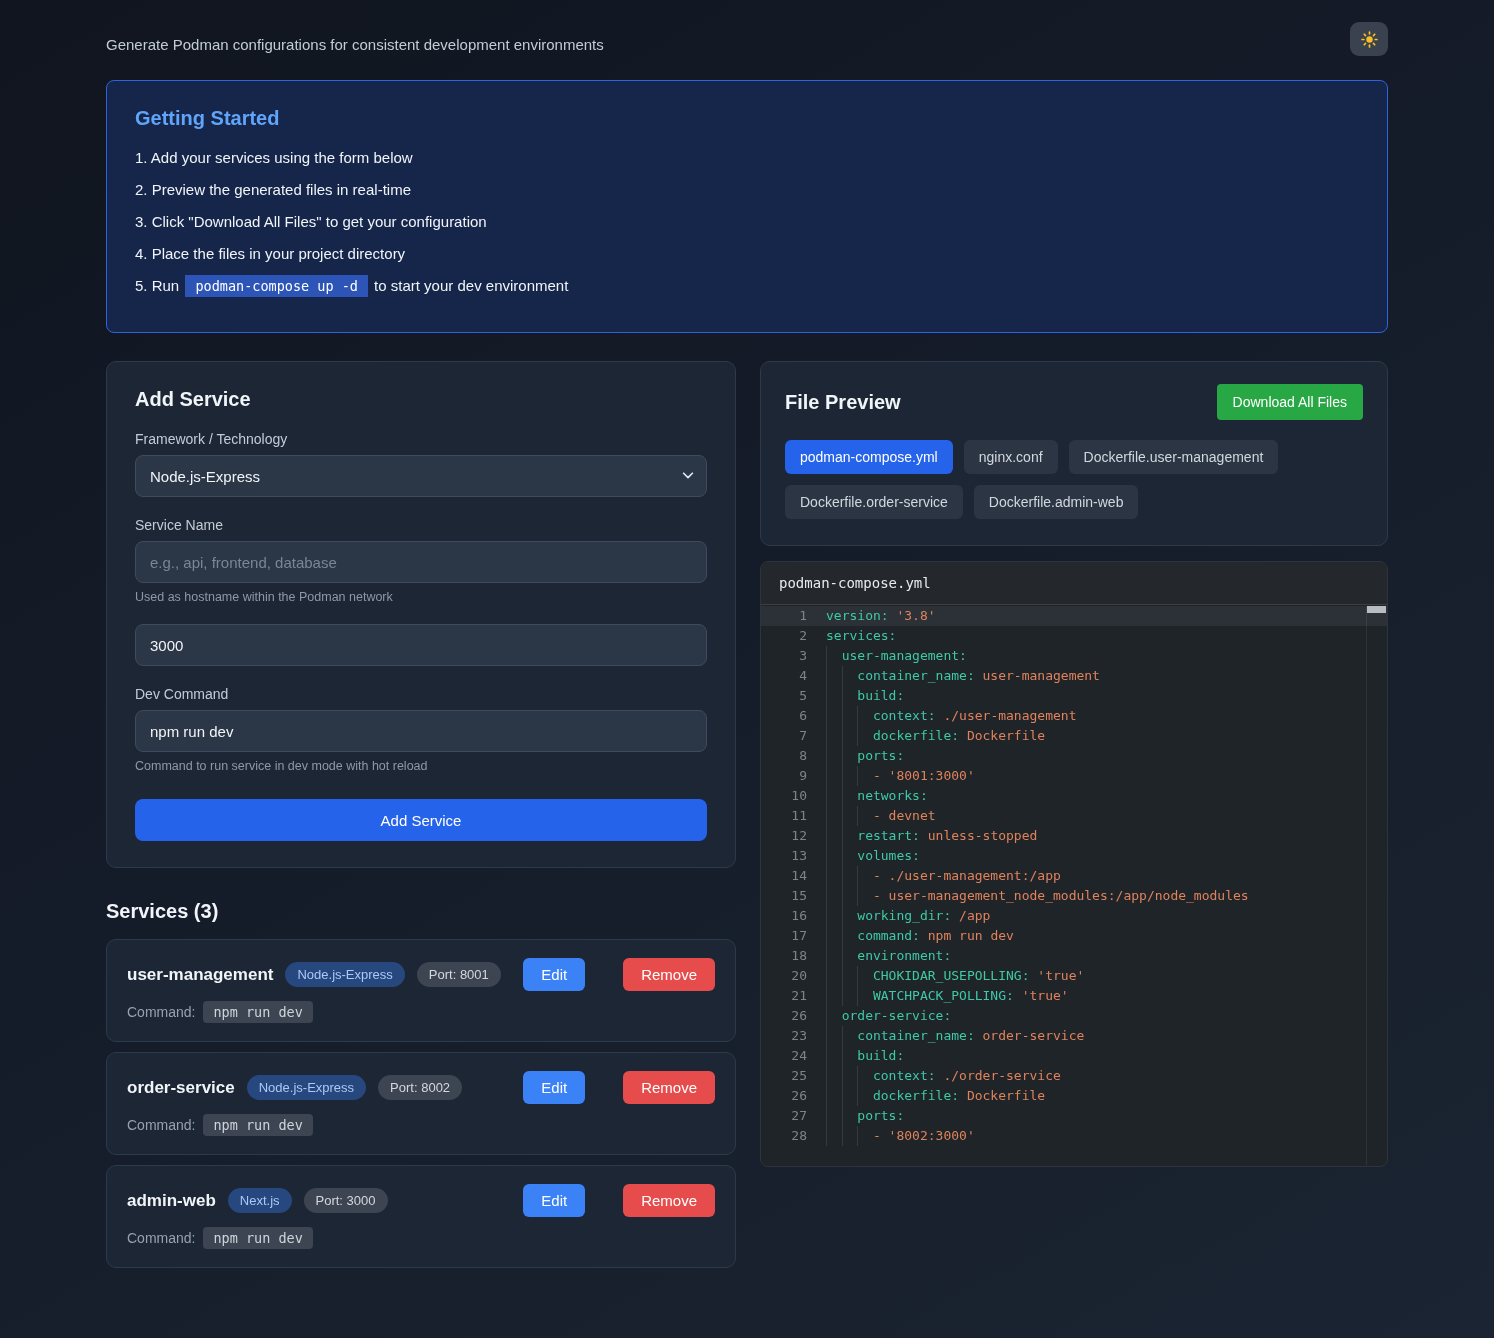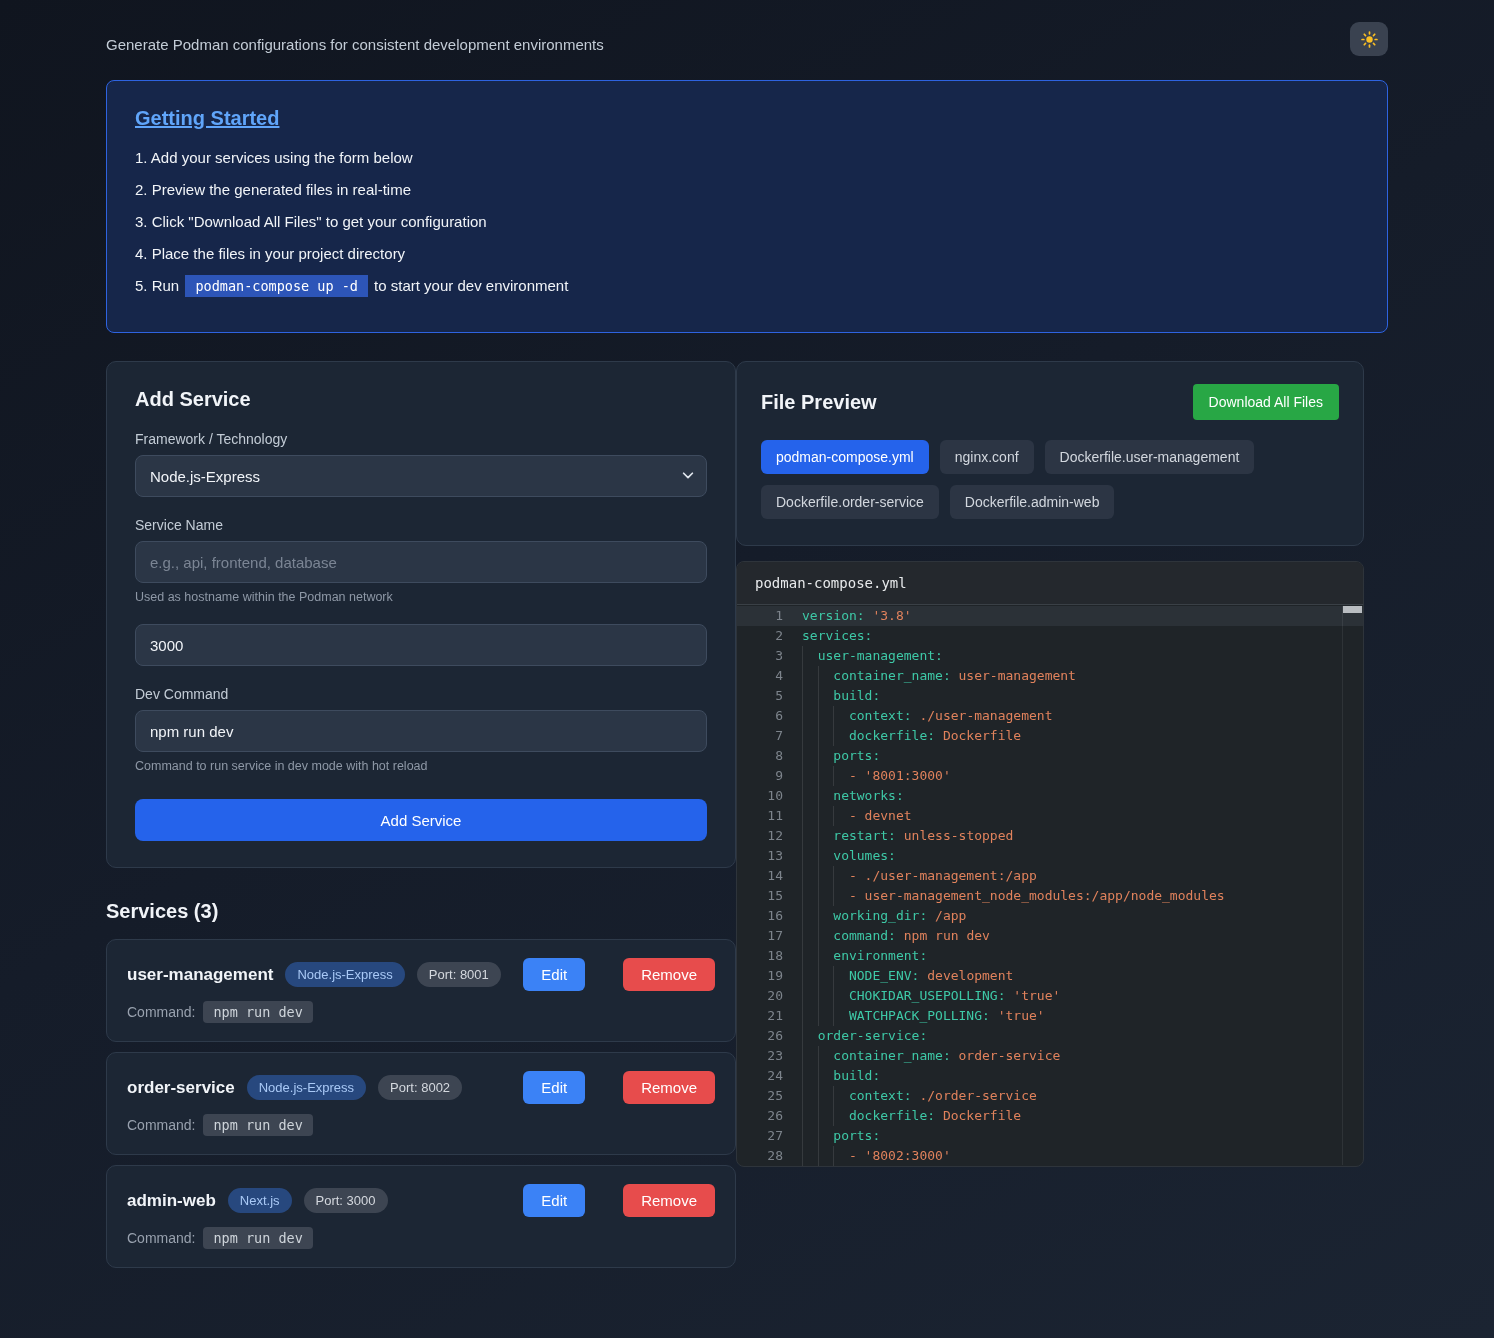--- a/index.html
+++ b/index.html
@@ -29,29 +29,29 @@
   .theme-btn{
     position:absolute; top:22px; right:0; width:38px; height:34px;
     background:#3a4250; border:none; border-radius:9px; cursor:pointer;
     display:flex; align-items:center; justify-content:center;
   }
   
   .getting-started{
     margin-top:27px; border:1px solid var(--gs-border); background:var(--gs-bg);
     border-radius:8px; padding:26px 28px 30px 28px;
   }
-  .gs-title{color:var(--gs-title); font-size:20px; font-weight:bold;text-decoration:underline;}
+  .gs-title{color:var(--gs-title); font-size:20px; font-weight:bold;}
   .gs-steps{margin-top:12px;}
   .gs-step{font-size:15px; line-height:32px; color:var(--text);}
   .code-chip{
     font-family:"DejaVu Sans Mono",monospace; font-size:13.5px;
     background:#2d55b8; color:#fff; padding:3px 10px; border-radius:0; margin:0 2px;
   }
   
-  .main-grid{display:grid; grid-template-columns:630px 628px; margin-top:28px; align-items:start;}
+  .main-grid{display:grid; grid-template-columns:630px 628px; gap:24px; margin-top:28px; align-items:start;}
   .panel{background:var(--panel-bg); border:1px solid var(--panel-border); border-radius:10px;}
   
   .add-service{padding:26px 28px;}
   .panel-title{font-size:20px; font-weight:bold;}
   .field{margin-top:20px;}
   .field label{display:block; font-size:14px; color:var(--muted); margin-bottom:8px;}
   .select-wrap{position:relative;}
   select,input[type=text]{
     width:100%; height:42px; background:var(--input-bg);
     border:1px solid var(--input-border); border-radius:8px;
@@ -279,21 +279,20 @@
             <div class="code-line"><span class="ln">9</span><span class="lgap"></span><span class="guides">      </span><span class="v">- '8001:3000'</span></div>
             <div class="code-line"><span class="ln">10</span><span class="lgap"></span><span class="guides">    </span><span class="k">networks:</span></div>
             <div class="code-line"><span class="ln">11</span><span class="lgap"></span><span class="guides">      </span><span class="v">- devnet</span></div>
             <div class="code-line"><span class="ln">12</span><span class="lgap"></span><span class="guides">    </span><span class="k">restart:</span><span class="v"> unless-stopped</span></div>
             <div class="code-line"><span class="ln">13</span><span class="lgap"></span><span class="guides">    </span><span class="k">volumes:</span></div>
             <div class="code-line"><span class="ln">14</span><span class="lgap"></span><span class="guides">      </span><span class="v">- ./user-management:/app</span></div>
             <div class="code-line"><span class="ln">15</span><span class="lgap"></span><span class="guides">      </span><span class="v">- user-management_node_modules:/app/node_modules</span></div>
             <div class="code-line"><span class="ln">16</span><span class="lgap"></span><span class="guides">    </span><span class="k">working_dir:</span><span class="v"> /app</span></div>
             <div class="code-line"><span class="ln">17</span><span class="lgap"></span><span class="guides">    </span><span class="k">command:</span><span class="v"> npm run dev</span></div>
             <div class="code-line"><span class="ln">18</span><span class="lgap"></span><span class="guides">    </span><span class="k">environment:</span></div>
-            <div class="code-line"><span class="ln">19</span><span class="lgap"></span><span class="guides">      </span><span class="k">NODE_ENV:</span><span class="v"> development</span></div>
             <div class="code-line"><span class="ln">20</span><span class="lgap"></span><span class="guides">      </span><span class="k">CHOKIDAR_USEPOLLING:</span><span class="v"> 'true'</span></div>
             <div class="code-line"><span class="ln">21</span><span class="lgap"></span><span class="guides">      </span><span class="k">WATCHPACK_POLLING:</span><span class="v"> 'true'</span></div>
             <div class="code-line"><span class="ln">26</span><span class="lgap"></span><span class="guides">  </span><span class="k">order-service:</span></div>
             <div class="code-line"><span class="ln">23</span><span class="lgap"></span><span class="guides">    </span><span class="k">container_name:</span><span class="v"> order-service</span></div>
             <div class="code-line"><span class="ln">24</span><span class="lgap"></span><span class="guides">    </span><span class="k">build:</span></div>
             <div class="code-line"><span class="ln">25</span><span class="lgap"></span><span class="guides">      </span><span class="k">context:</span><span class="v"> ./order-service</span></div>
             <div class="code-line"><span class="ln">26</span><span class="lgap"></span><span class="guides">      </span><span class="k">dockerfile:</span><span class="v"> Dockerfile</span></div>
             <div class="code-line"><span class="ln">27</span><span class="lgap"></span><span class="guides">    </span><span class="k">ports:</span></div>
             <div class="code-line"><span class="ln">28</span><span class="lgap"></span><span class="guides">      </span><span class="v">- '8002:3000'</span></div>
           </div>

